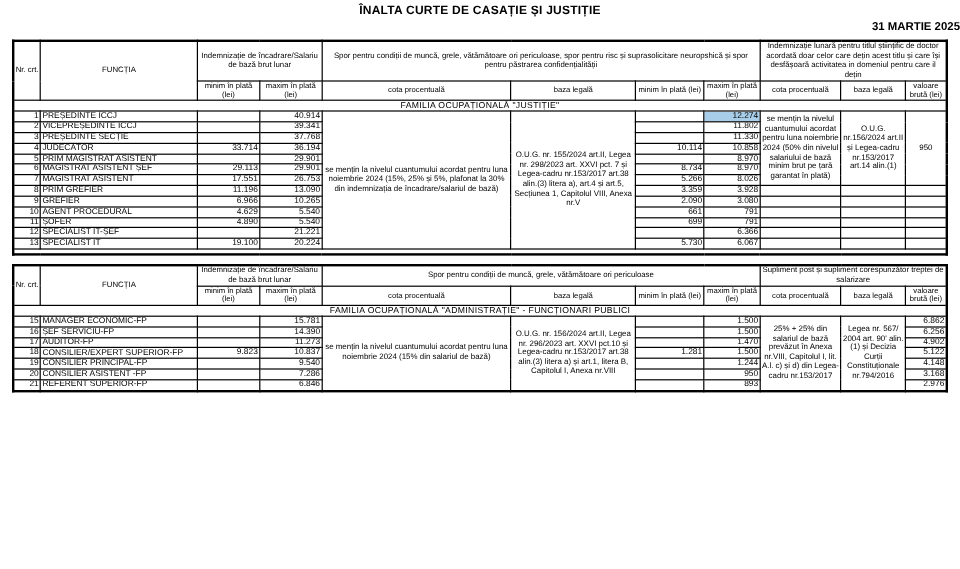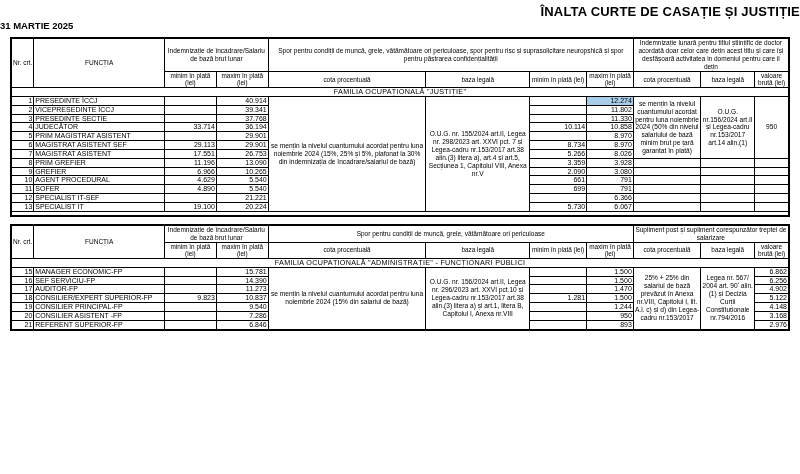--- a/index.html
+++ b/index.html
@@ -17,29 +17,29 @@
   }
   #page {
     width: 800px;
     height: 474px;
     position: relative;
     box-sizing: border-box;
   }
 
   
   .doc-title {
-    text-align: right;
+    text-align: center;
     font-weight: bold;
-    font-size: 13px;
+    font-size: 10px;
     letter-spacing: .2px;
     padding-top: 4px;
     line-height: 1.25;
   }
   .doc-date {
-    text-align: left;
+    text-align: right;
     font-weight: bold;
     font-size: 9.5px;
     line-height: 1.25;
     padding-bottom: 5px;
   }
 
   
   table.grid {
     border-collapse: collapse;
     table-layout: fixed;

